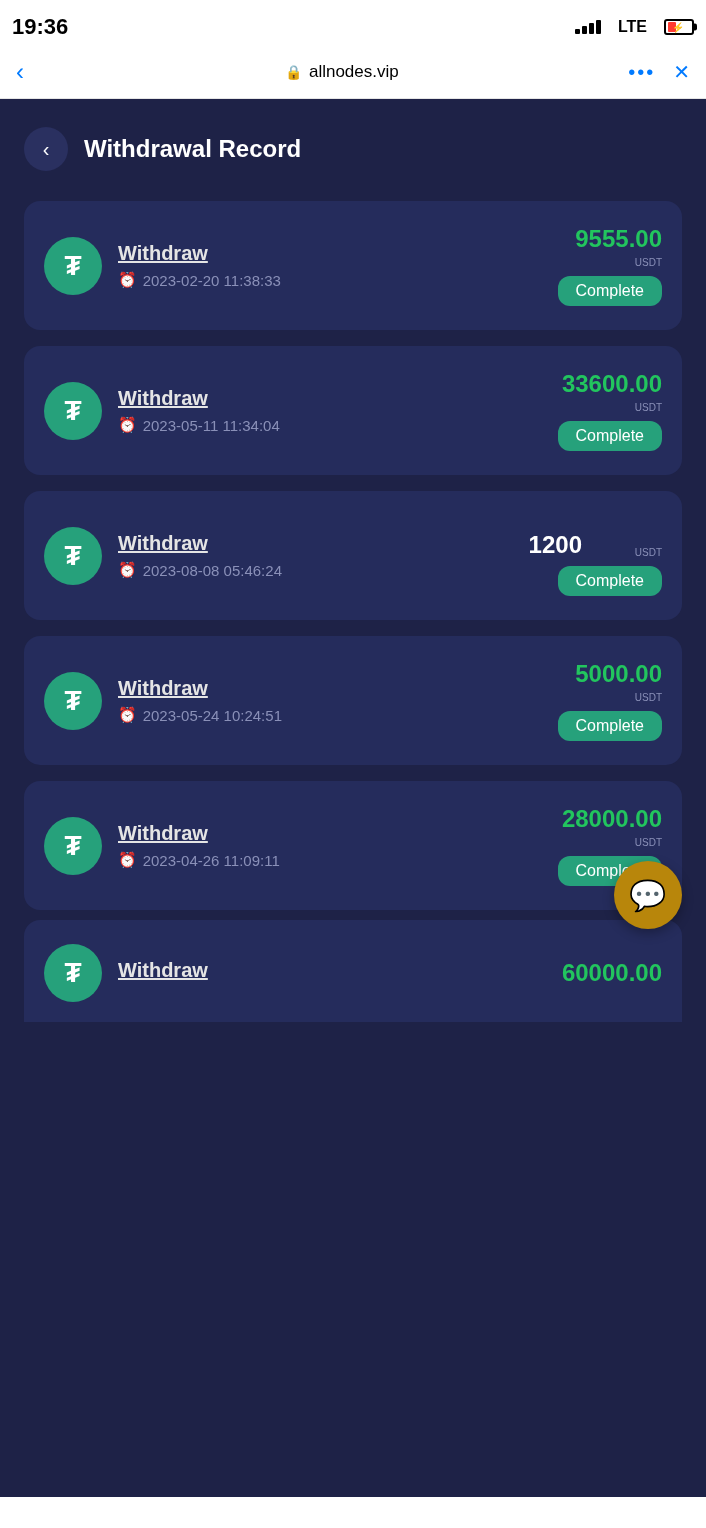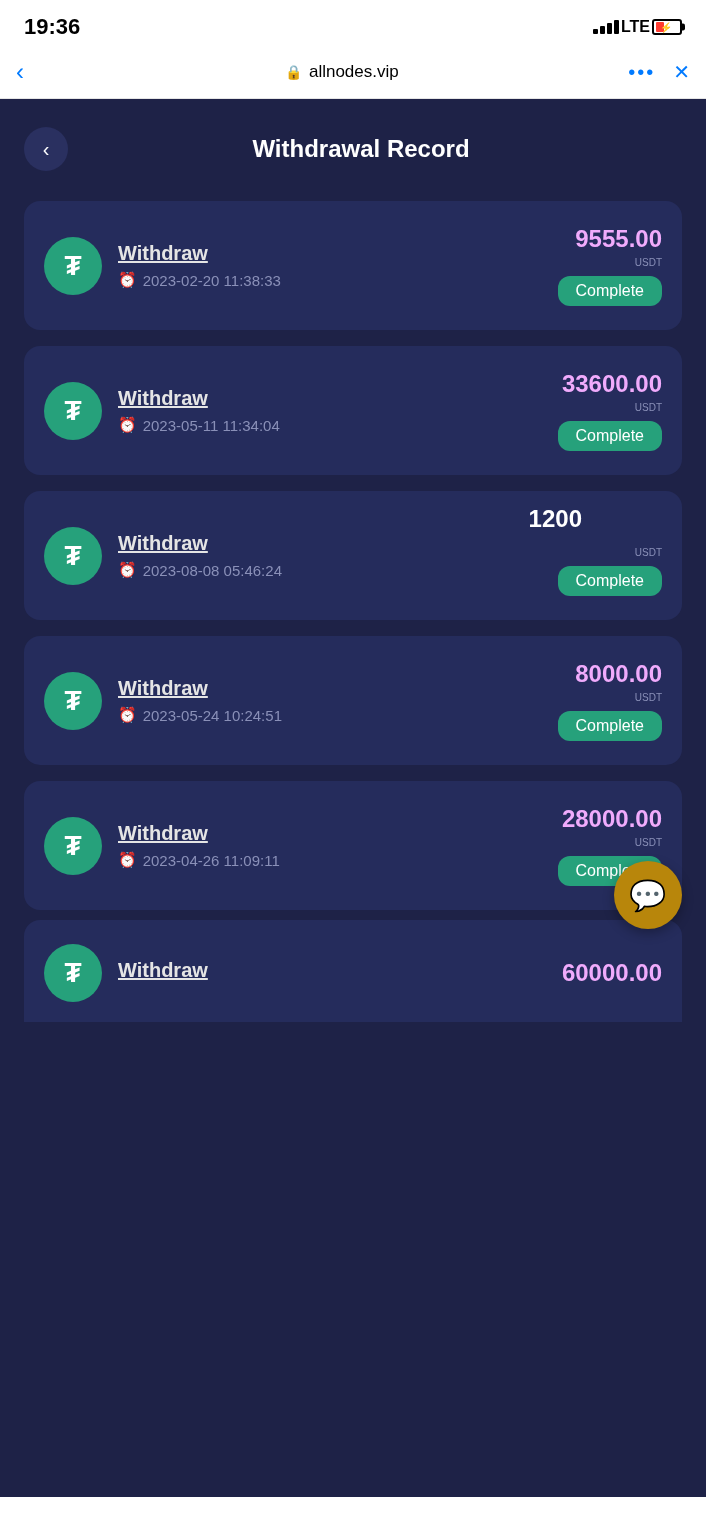--- a/index.html
+++ b/index.html
@@ -10,32 +10,32 @@
       font-family: -apple-system, BlinkMacSystemFont, 'Segoe UI', sans-serif;
       background: #fff;
       overflow-x: hidden;
     }
 
     
     .status-bar {
       display: flex;
       justify-content: space-between;
       align-items: center;
-      padding: 14px 24px 10px;
+      padding: 14px 12px 10px;
       background: #fff;
     }
     .status-time {
       font-size: 22px;
       font-weight: 600;
       color: #000;
     }
     .status-right {
       display: flex;
       align-items: center;
-      gap: 2px;
+      gap: 17px;
     }
     .signal-bars {
       display: flex;
       align-items: flex-end;
       gap: 2px;
     }
     .signal-bar {
       width: 5px;
       background: #000;
       border-radius: 1px;
@@ -153,21 +153,21 @@
     }
     .back-btn-icon {
       font-size: 20px;
       color: #fff;
     }
     .page-title {
       font-size: 24px;
       font-weight: 600;
       color: #fff;
       flex: 1;
-      text-align: center;
+      text-align: left;
       padding-right: 44px;
     }
 
     
     .cards-container {
       padding: 10px 24px;
       display: flex;
       flex-direction: column;
       gap: 16px;
     }
@@ -214,21 +214,21 @@
     .tx-right {
       text-align: right;
       display: flex;
       flex-direction: column;
       align-items: flex-end;
       gap: 8px;
     }
     .tx-amount {
       font-size: 24px;
       font-weight: 700;
-      color: #f0abfc;
+      color: #22c55e;
     }
     .tx-currency {
       font-size: 10px;
       color: #8a90b8;
       margin-top: -4px;
     }
     .tx-status {
       background: #26a17b;
       color: #fff;
       font-size: 16px;
@@ -359,36 +359,36 @@
           <span>⏰</span>
           <span>2023-08-08 05:46:24</span>
         </div>
       </div>
       <div class="tx-right">
         <div class="tx-amount" style="visibility:hidden;">1200.00</div>
         <div class="tx-currency">USDT</div>
         <div class="tx-status">Complete</div>
       </div>
 
-      <div style="position:absolute;right:100px;top:14px;font-size:24px;font-weight:700;color:#fff;">1200</div>
+      <div style="position:absolute;right:100px;top:40px;font-size:24px;font-weight:700;color:#fff;">1200</div>
     </div>
 
     <div class="tx-card">
       <div class="tx-icon">
         <span class="tether-symbol">₮</span>
       </div>
       <div class="tx-info">
         <div class="tx-label">Withdraw</div>
         <div class="tx-date">
           <span>⏰</span>
           <span>2023-05-24 10:24:51</span>
         </div>
       </div>
       <div class="tx-right">
-        <div class="tx-amount">8000.00</div>
+        <div class="tx-amount">5000.00</div>
         <div class="tx-currency">USDT</div>
         <div class="tx-status">Complete</div>
       </div>
     </div>
 
     <div class="tx-card">
       <div class="tx-icon">
         <span class="tether-symbol">₮</span>
       </div>
       <div class="tx-info">

